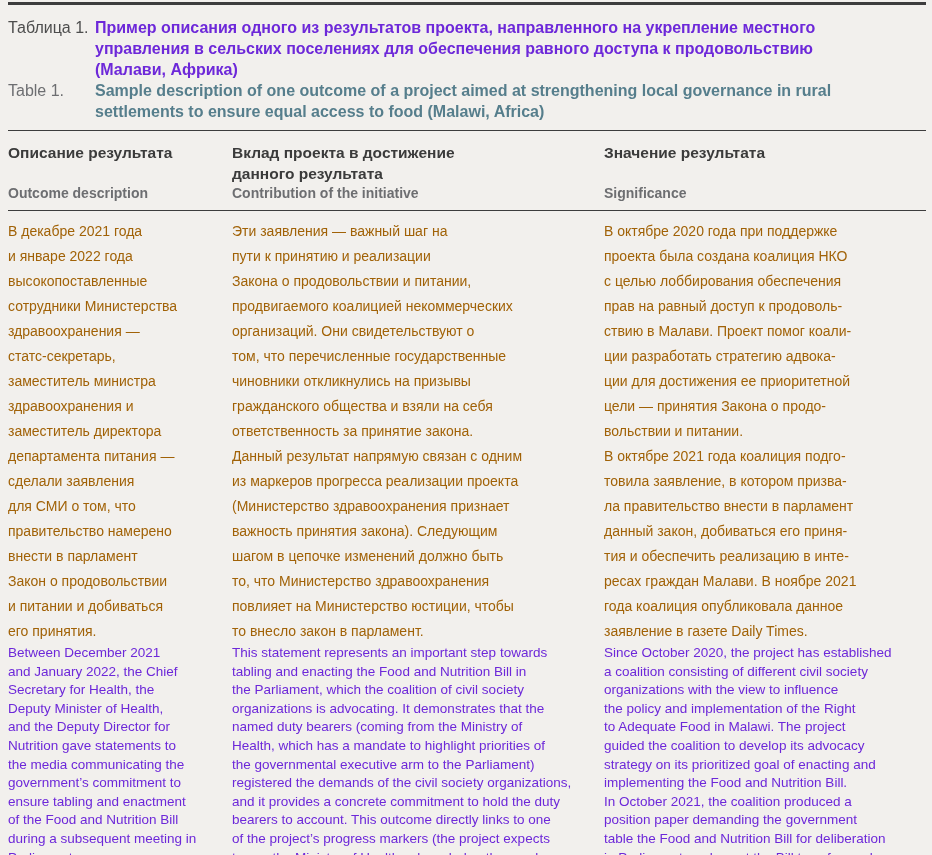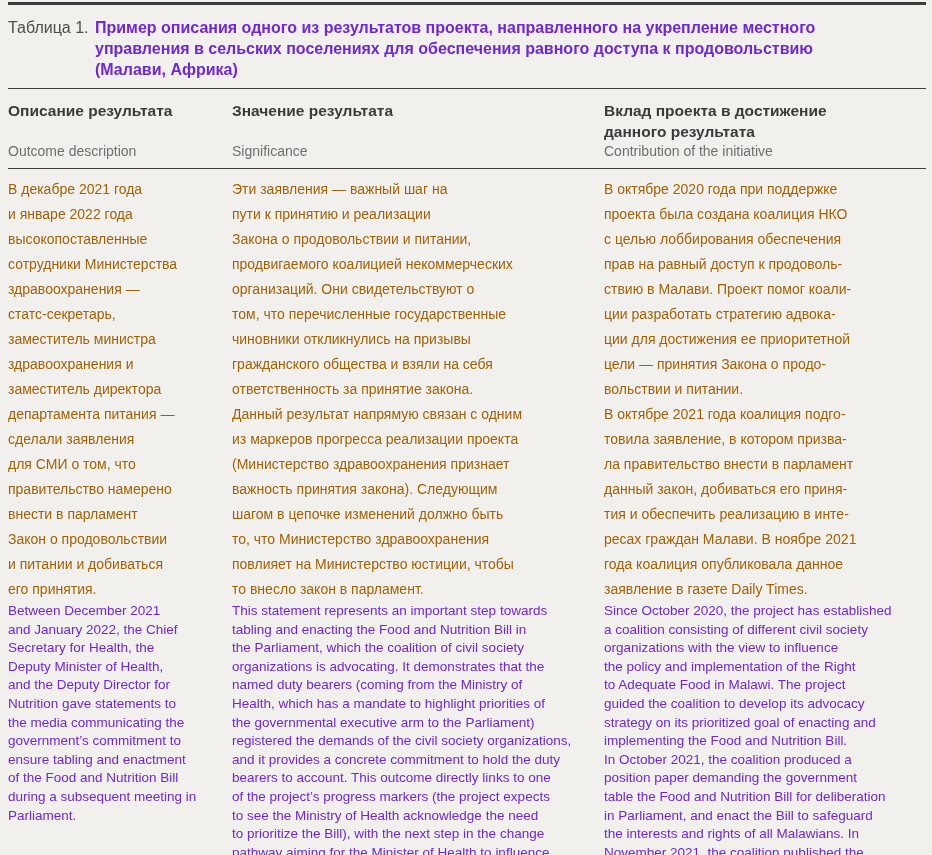--- a/index.html
+++ b/index.html
@@ -21,21 +21,21 @@
   .cap-title { white-space:pre; font-weight:bold; font-size:16px; line-height:21px; }
   .cap-title.ru { color:#6d28d9; }
   .cap-title.en { color:#567e8c; }
 
   
   .grid { display:grid; grid-template-columns:224px 372px 1fr; }
 
   
   .colheads { padding:11px 0 8px 0; }
   .colhead-ru { font-weight:bold; font-size:15.5px; line-height:21px; color:#3b3b3b; white-space:pre; min-height:42px; }
-  .colhead-en { font-size:14px; line-height:17px; color:#6d6e71; margin-top:1px; }
+  .colhead-en { font-size:14px; line-height:17px; color:#6d6e71; margin-top:1px;font-weight:bold; }
 
   
   .tbody { padding:8px 0 11px 0; }
   .para-ru { font-size:14px; line-height:25px; color:#a16207; white-space:pre; }
   .para-en { font-size:13.5px; line-height:18.6px; color:#6d28d9; white-space:pre; }
 
   
   .source { padding:7px 0 24px 0; font-size:13.5px; font-style:italic; color:#66757f; }
 </style>
 </head>
@@ -45,37 +45,42 @@
 
   <div class="top-rule"></div>
 
   <div class="caption">
     <div class="cap-row">
       <span class="cap-label">Таблица 1.</span>
       <span class="cap-title ru">Пример описания одного из результатов проекта, направленного на укрепление местного
 управления в сельских поселениях для обеспечения равного доступа к продовольствию
 (Малави, Африка)</span>
     </div>
+    <div class="cap-row">
+      <span class="cap-label en">Table 1.</span>
+      <span class="cap-title en">Sample description of one outcome of a project aimed at strengthening local governance in rural
+settlements to ensure equal access to food (Malawi, Africa)</span>
+    </div>
   </div>
 
   <div class="rule"></div>
 
   <div class="grid colheads">
     <div>
       <div class="colhead-ru">Описание результата</div>
       <div class="colhead-en">Outcome description</div>
     </div>
     <div>
-      <div class="colhead-ru">Значение результата</div>
-      <div class="colhead-en">Significance</div>
-    </div>
-    <div>
       <div class="colhead-ru">Вклад проекта в достижение
 данного результата</div>
       <div class="colhead-en">Contribution of the initiative</div>
+    </div>
+    <div>
+      <div class="colhead-ru">Значение результата</div>
+      <div class="colhead-en">Significance</div>
     </div>
   </div>
 
   <div class="rule"></div>
 
   <div class="grid tbody">
     <div>
       <div class="para-ru">В декабре 2021 года
 и январе 2022 года
 высокопоставленные

